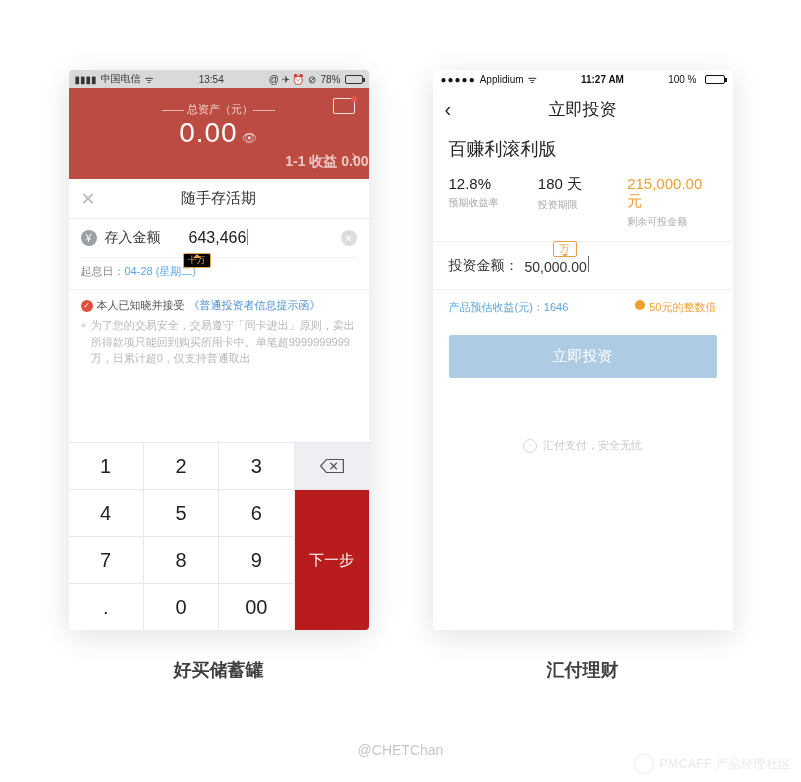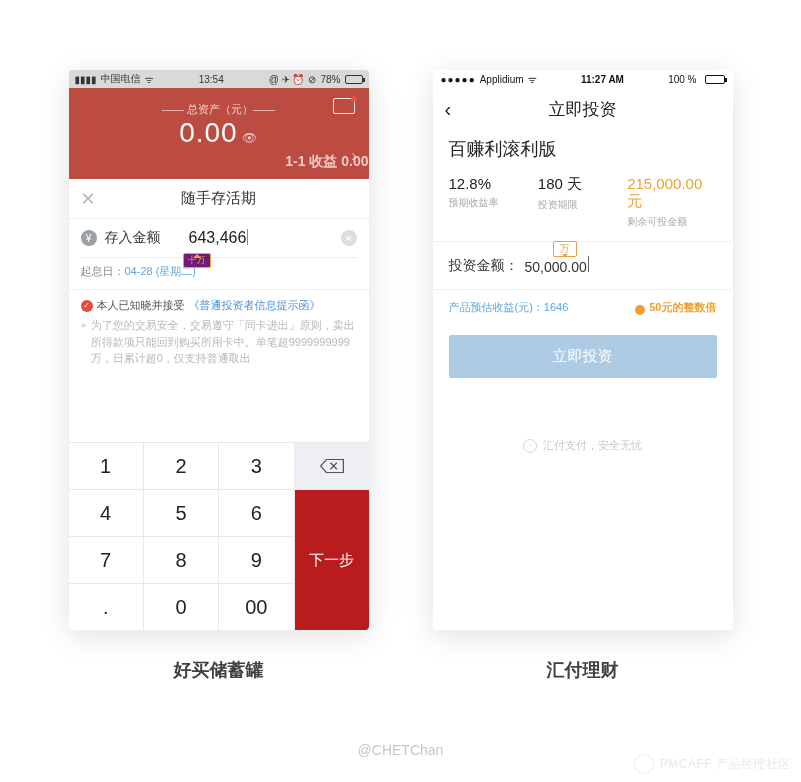--- a/index.html
+++ b/index.html
@@ -139,21 +139,21 @@
     display:flex; align-items:center; justify-content:center; margin-right:8px;
   }
   .p1-label { font-size: 14px; color:#333; margin-right:28px; }
   .p1-value { font-size: 16px; color:#222; position: relative; }
   .p1-cursor {
     display:inline-block; width:1px; height:16px; background:#e96b3a; vertical-align:-2px; margin-left:1px;
   }
   .p1-tag1 {
     position:absolute; left:114px; top:34px;
     border:1px solid #e9a24a; color:#e9a24a; font-size:9px;
-    padding:0 4px; border-radius:2px; background:#701a75;
+    padding:0 4px; border-radius:2px; background:#000000;
   }
   .p1-tag1::before {
     content:""; position:absolute; top:-4px; left:50%; transform:translateX(-50%);
     border:4px solid transparent; border-bottom-color:#e9a24a;
   }
   .p1-clear {
     position:absolute; right:12px; top:50%; transform:translateY(-50%);
     width:16px; height:16px; border-radius:50%; background:#ddd; color:#fff;
     font-size:10px; display:flex; align-items:center; justify-content:center;
   }
@@ -237,21 +237,21 @@
   .p2-tag2::after{
     content:""; position:absolute; bottom:-4px; left:50%; transform:translateX(-50%);
     border:3px solid transparent; border-top-color:#e9a24a;
   }
 
   .p2-meta {
     display:flex; justify-content:space-between; align-items:center;
     padding:10px 16px; font-size:11px;
   }
   .p2-meta .left { color:#5aa6e0; }
-  .p2-meta .right { color:#f0a030; display:flex; align-items:flex-end; gap:4px;font-weight:bold;}
+  .p2-meta .right { color:#f0a030; display:flex; align-items:flex-start; gap:4px;}
   .p2-meta .bulb { width:10px;height:10px;border-radius:50%;background:#f0a030; }
 
   .p2-cta {
     margin:10px 16px 0 16px;
     background:#aecbe4; color:#fff;
     text-align:center; padding:12px 0; font-size:15px; border-radius:2px;
   }
 
   .p2-foot {
     margin-top:60px; text-align:left; color:#c9c9c9; font-size:11px;

